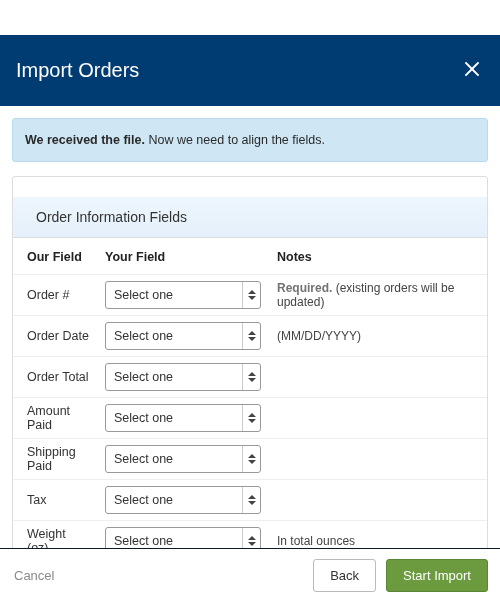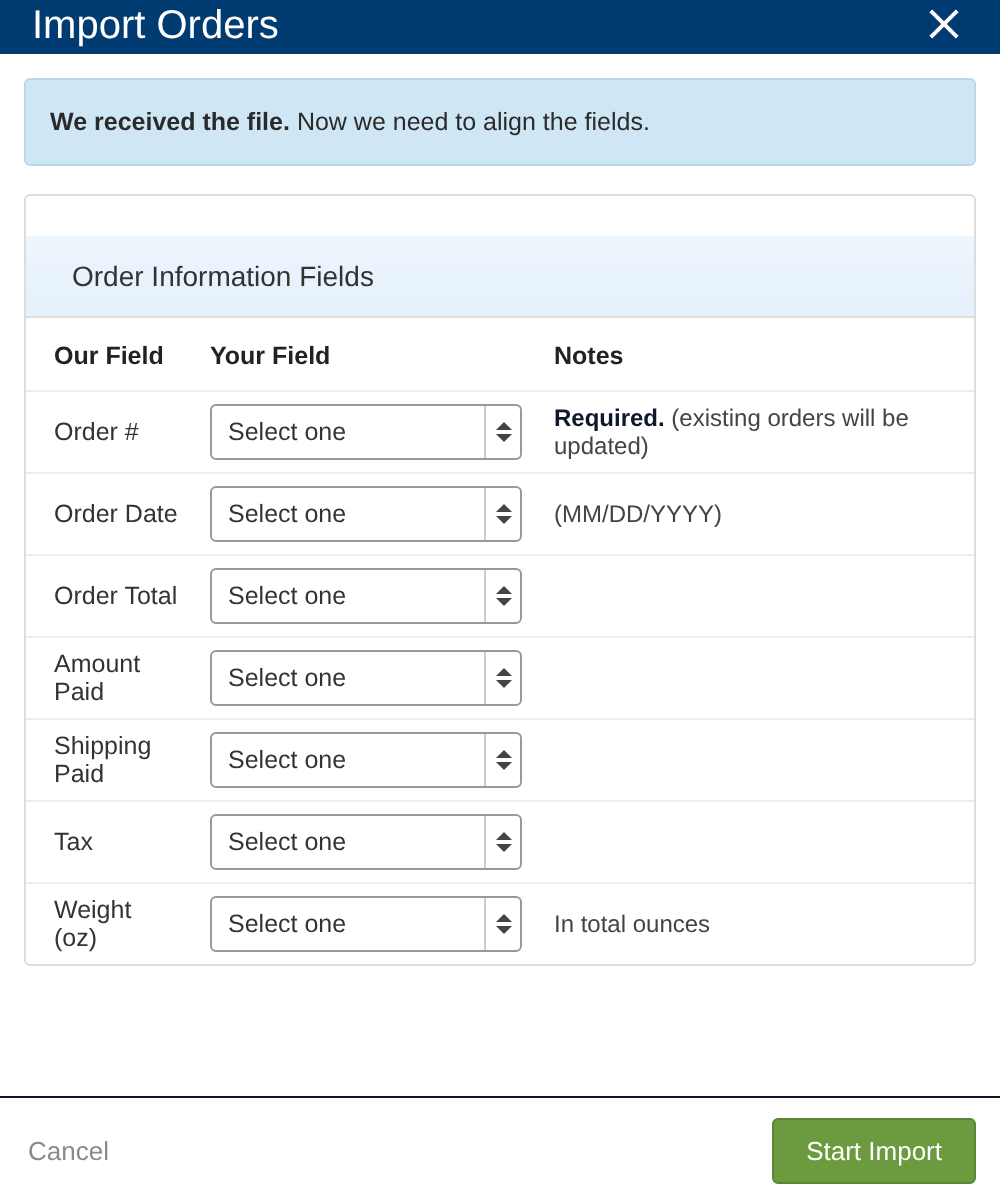--- a/index.html
+++ b/index.html
@@ -1,34 +1,34 @@
 <!DOCTYPE html>
 <html><head>
 <meta charset="utf-8">
 <style>
   * { box-sizing: border-box; margin: 0; padding: 0; }
   html, body { width: 500px; height: 602px; font-family: "Helvetica Neue", Arial, sans-serif; font-size: 13px; color: #333; background: #fff; overflow: hidden; }
   .modal { width: 500px; height: 602px; display: flex; flex-direction: column; }
-  .header { background: #003b71; color: #fff; padding: 0 16px; display: flex; align-items: center; justify-content: space-between; }
+  .header { background: #003b71; color: #fff; padding: 22px 16px; display: flex; align-items: center; justify-content: space-between; margin-top: 35px; }
   .header h1 { font-size: 20px; font-weight: 400; }
   .close-btn { background: none; border: none; cursor: pointer; padding: 4px; }
   .close-btn svg { width: 16px; height: 16px; fill: #fff; }
   .body { flex: 1; overflow-y: auto; padding: 12px; }
   .info-banner { background: #cfe7f5; border: 1px solid #b8daee; border-radius: 3px; padding: 14px 12px; font-size: 12.5px; color: #2a2a2a; margin-bottom: 14px; }
   .info-banner .strong { font-weight: 700; }
   .panel { border: 1px solid #ddd; border-radius: 3px; overflow: hidden; }
   .panel-header { background: linear-gradient(#eef6fd, #e4f0fb); border-bottom: 1px solid #ddd; padding: 12px 23px; font-size: 14px; color: #333; margin-top: 20px; }
   .field-table { width: 100%; border-collapse: collapse; }
   .field-table th { text-align: left; font-size: 12.5px; font-weight: 700; padding: 12px 8px 10px 8px; color: #222; }
   .field-table th:first-child, .field-table td:first-child { padding-left: 14px; }
   .field-table td { padding: 6px 8px; border-top: 1px solid #eee; vertical-align: middle; font-size: 12.5px; color: #333; }
   .field-table td.label-col { width: 84px; font-size: 12.5px; }
   .field-table td.select-col { width: 168px; }
   .field-table td.notes-col { font-size: 12px; color: #444; }
-  .notes-col .req { font-weight: 700; color: #0f172a; }
+  .notes-col .req { font-weight: 700; color: #737373; }
   .select-wrap { position: relative; width: 156px; }
   .select-wrap select {
     width: 100%; height: 28px; border: 1px solid #999; border-radius: 3px;
     background: #fff; padding: 0 22px 0 8px; font-size: 12.5px; color: #333;
     -webkit-appearance: none; -moz-appearance: none; appearance: none;
   }
   .select-caret {
     position: absolute; right: 1px; top: 1px; bottom: 1px; width: 18px;
     border-left: 1px solid #ccc; display: flex; flex-direction: column;
     align-items: center; justify-content: center; pointer-events: none;
@@ -147,16 +147,17 @@
               <td class="notes-col"><span>In total ounces</span></td>
             </tr>
           </tbody>
       </table>
     </div>
 
   </div>
 
   <div class="footer">
     <button class="cancel-link">Cancel</button>
+    <button class="btn btn-default">Back</button>
     <button class="btn btn-primary">Start Import</button>
   </div>
 
 </div>
 
 </body></html>

